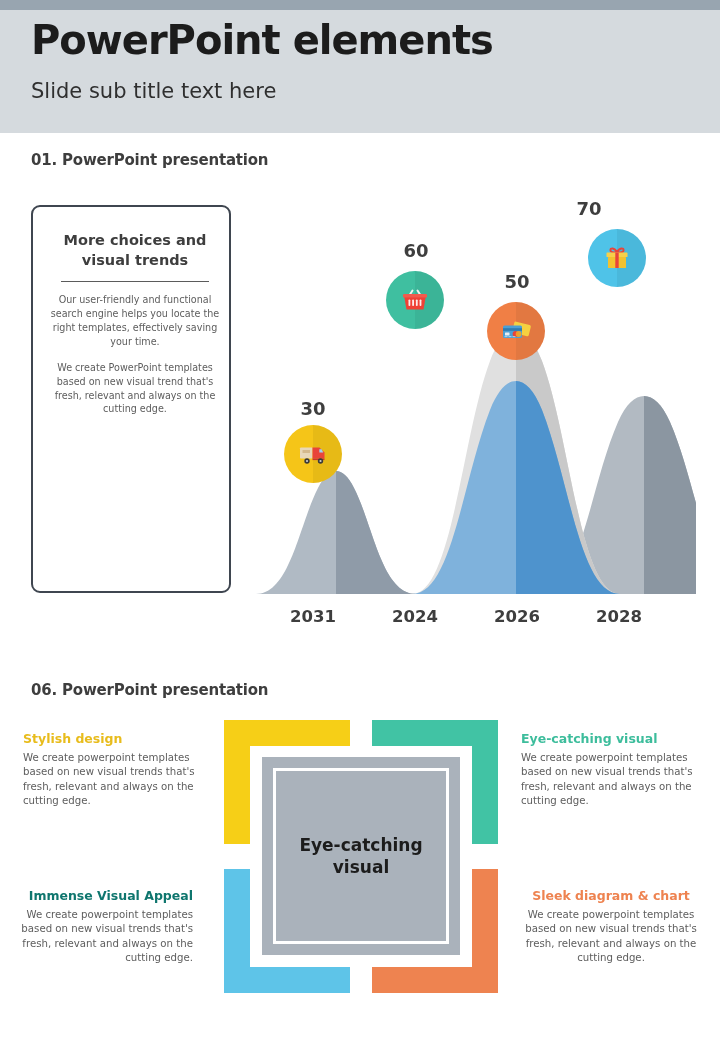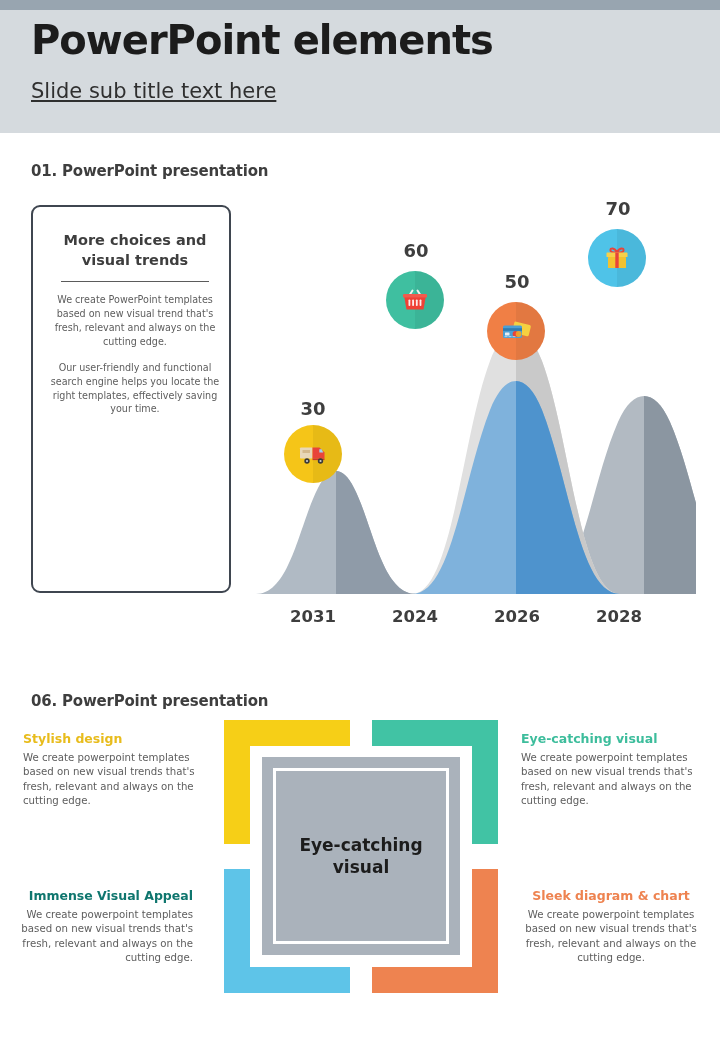--- a/index.html
+++ b/index.html
@@ -43,31 +43,29 @@
     line-height: 1.1;
   }
   .header-subtitle {
     position: absolute;
     top: 79px;
     left: 31px;
     font-size: 21px;
     font-weight: normal;
     color: #2f2f2f;
     letter-spacing: 0px;
-    text-decoration: underline;
   }
 
   
   .section-heading {
     position: absolute;
     font-size: 15px;
     font-weight: bold;
     color: #3e3e3e;
     letter-spacing: -0.2px;
-    margin-top: 11px;
   }
   #sec1-heading { top: 151px; left: 31px; }
   #sec2-heading { top: 681px; left: 31px; }
 
   
   .text-card {
     position: absolute;
     top: 205px;
     left: 31px;
     width: 200px;
@@ -227,22 +225,22 @@
 <div class="header-strip"></div>
 <div class="header-band"></div>
 <div class="header-title">PowerPoint elements</div>
 <div class="header-subtitle">Slide sub title text here</div>
 
 <div class="section-heading" id="sec1-heading">01. PowerPoint presentation</div>
 
 <div class="text-card">
   <div class="card-title">More choices and visual trends</div>
   <div class="card-rule"></div>
+  <p class="card-para">Our user-friendly and functional search engine helps you locate the right templates, effectively saving your time.</p>
   <p class="card-para">We create PowerPoint templates based on new visual trend that's fresh, relevant and always on the cutting edge.</p>
-  <p class="card-para">Our user-friendly and functional search engine helps you locate the right templates, effectively saving your time.</p>
 </div>
 
 <div class="chart">
   <svg width="452" height="440" viewBox="0 0 452 440">
     <defs>
       <clipPath id="clipA">
           <rect x="0" y="0" width="452" height="399"></rect>
         </clipPath>
     </defs>
     <g clip-path="url(#clipA)">
@@ -267,21 +265,21 @@
         <path d="M92,276 C98,276 104,281 110,293 C129,330 138,399 172,399 L92,399 Z" fill="#8f9ba8"></path>
       </g>
     </g>
   </svg>
 </div>
 <div class="chart-baseline"></div>
 
 <div class="value-label" style="top:398px; left:283px;">30</div>
 <div class="value-label" style="top:240px; left:386px;">60</div>
 <div class="value-label" style="top:271px; left:487px;">50</div>
-<div class="value-label" style="top:198px; left:588px;">70</div>
+<div class="value-label" style="top:198px; left:559px;">70</div>
 
 <div class="bubble" style="top:425px; left:284px; background:#f5c518;">
   <div class="half"></div>
   <div class="glyph">
     <svg width="34" height="34" viewBox="0 0 34 34">
       <rect x="4" y="10.5" width="12.5" height="11" rx="0.8" fill="#e8d7b8"></rect>
       <rect x="6.5" y="13" width="7.5" height="3" fill="#d4b98d"></rect>
       <path d="M16.5,10.5 H23.5 L28.5,15.5 V21.5 H16.5 Z" fill="#e8443a"></path>
       <path d="M23.3,12.2 H25.6 L27.3,15.4 H23.3 Z" fill="#9fd3ef"></path>
       <rect x="16.5" y="21.5" width="12" height="1.6" fill="#c8362e"></rect>

